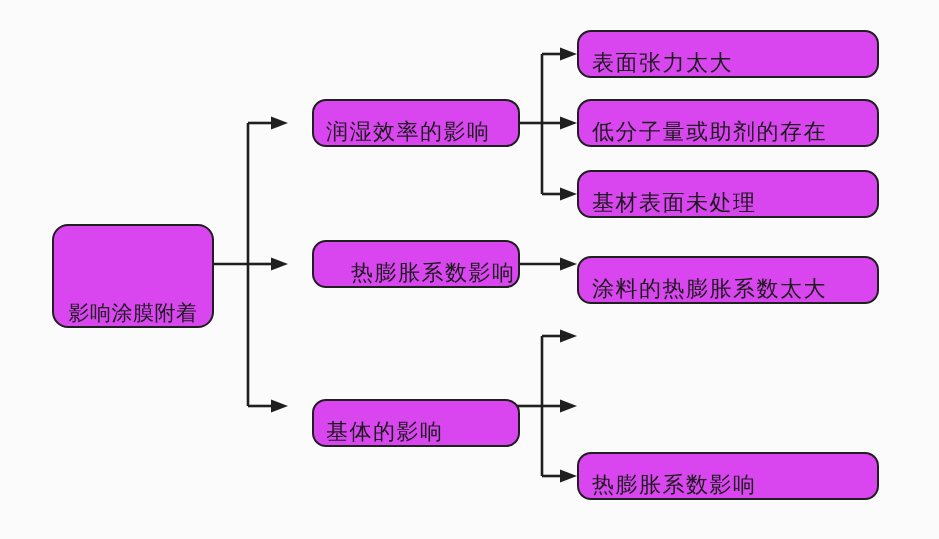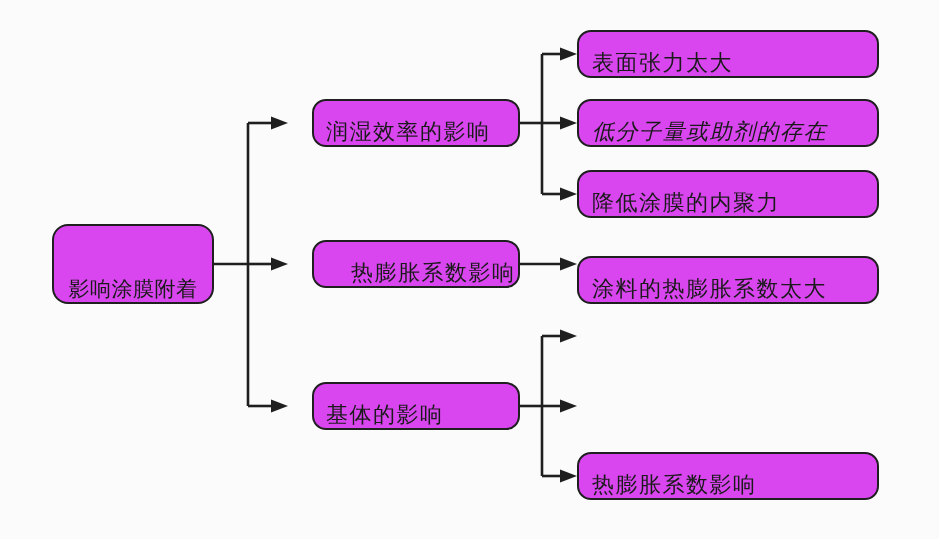--- a/index.html
+++ b/index.html
@@ -30,21 +30,21 @@
     border-radius: 14px;
     display: flex;
     align-items: flex-end;
     color: #1a1a1a;
     font-size: 22px;
     letter-spacing: 1.5px;
     line-height: 1.25;
   }
   .node-root {
     left: 52px;  top: 224px;
-    width: 162px; height: 80px;
+    width: 162px; height: 104px;
     justify-content: center;
     text-align: center;
     border-radius: 16px;
     font-size: 21px;
     letter-spacing: 0.5px;
   }
   .node-root .stack { display: block; }
   .node-root .stack span { display: block; }
   .node-mid {
     width: 208px; height: 48px;
@@ -52,23 +52,23 @@
     padding-left: 12px;
     margin-left: 24px;
   }
   .node-leaf {
     width: 302px; height: 48px;
     left: 577px;
     padding-left: 13px;
   }
   .m1 { top: 99px; }
   .m2 { top: 240px; padding-left: 37px; }
-  .m3 { top: 382px; }
+  .m3 { top: 399px; }
   .l1 { top: 30px; }
-  .l2 { top: 99px; font-style: italic; }
+  .l2 { top: 99px; }
   .l3 { top: 170px; }
   .l4 { top: 256px; }
   .l5 { top: 312px; }
   .l6 { top: 382px; }
   .l7 { top: 452px; }
 </style>
 </head>
 <body>
 
 <div class="canvas">
@@ -126,21 +126,21 @@
     <span>基体的影响</span>
   </div>
 
   <div class="node node-leaf l1">
     <span>表面张力太大</span>
   </div>
   <div class="node node-leaf l2">
     <span>低分子量或助剂的存在</span>
   </div>
   <div class="node node-leaf l3">
-    <span>降低涂膜的内聚力</span>
+    <span>基材表面未处理</span>
   </div>
   <div class="node node-leaf l4">
     <span>涂料的热膨胀系数太大</span>
   </div>
   <div class="node node-leaf l7">
     <span>热膨胀系数影响</span>
   </div>
 
 </div>
 

